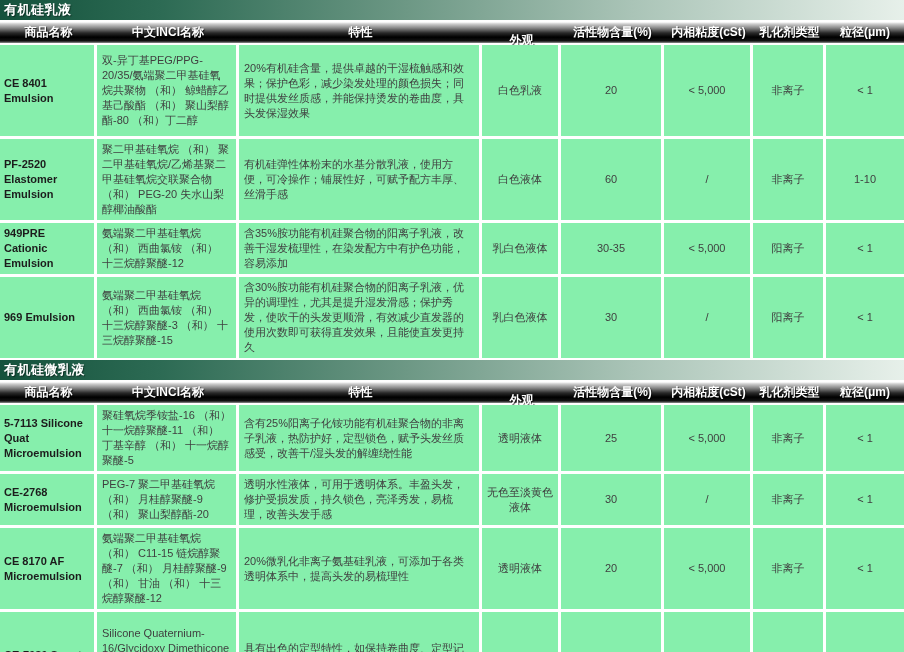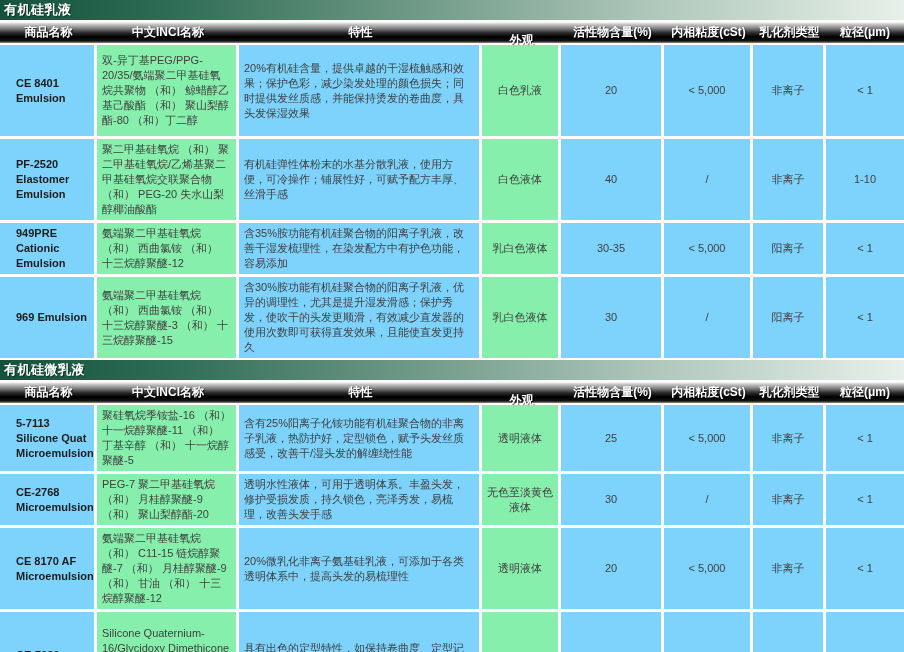--- a/index.html
+++ b/index.html
@@ -64,23 +64,23 @@
   .grid-s1 { grid-template-rows: minmax(91px,auto) minmax(75px,auto) minmax(41px,auto) minmax(68px,auto); }
   .grid-s2 { grid-template-rows: minmax(47px,auto) minmax(48px,auto) minmax(65px,auto) minmax(102px,auto); }
 
   .cell {
     font-size: 11px;
     line-height: 15px;
     padding: 3px 5px;
     display: flex;
     align-items: center;
   }
-  .bg-light { background: #7dd3fc; }
+  .bg-light { background: #86efac; }
   .bg-dark  { background: #86efac; }
-  .c-product { font-weight: bold; color: #1c1c1c; padding-left: 16px; }
+  .c-product { font-weight: bold; color: #1c1c1c; padding-left: 4px; }
   .c-center { justify-content: center; text-align: center; }
 </style>
 </head>
 <body>
 
 <div class="section">
   <div class="band">
     <span class="band-title">有机硅乳液</span>
   </div>
   <div class="header-bar">
@@ -101,21 +101,21 @@
     <div class="cell bg-dark c-center">白色乳液</div>
     <div class="cell bg-light c-center">20</div>
     <div class="cell bg-light c-center">&lt; 5,000</div>
     <div class="cell bg-light c-center">非离子</div>
     <div class="cell bg-light c-center">&lt; 1</div>
 
     <div class="cell bg-light c-product">PF-2520 Elastomer Emulsion</div>
     <div class="cell bg-dark">聚二甲基硅氧烷 （和） 聚二甲基硅氧烷/乙烯基聚二甲基硅氧烷交联聚合物 （和） PEG-20 失水山梨醇椰油酸酯</div>
     <div class="cell bg-light">有机硅弹性体粉末的水基分散乳液，使用方便，可冷操作；铺展性好，可赋予配方丰厚、丝滑手感</div>
     <div class="cell bg-dark c-center">白色液体</div>
-    <div class="cell bg-light c-center">40</div>
+    <div class="cell bg-light c-center">60</div>
     <div class="cell bg-light c-center">/</div>
     <div class="cell bg-light c-center">非离子</div>
     <div class="cell bg-light c-center">1-10</div>
 
     <div class="cell bg-light c-product">949PRE Cationic Emulsion</div>
     <div class="cell bg-dark">氨端聚二甲基硅氧烷 （和） 西曲氯铵 （和） 十三烷醇聚醚-12</div>
     <div class="cell bg-light">含35%胺功能有机硅聚合物的阳离子乳液，改善干湿发梳理性，在染发配方中有护色功能，容易添加</div>
     <div class="cell bg-dark c-center">乳白色液体</div>
     <div class="cell bg-light c-center">30-35</div>
     <div class="cell bg-light c-center">&lt; 5,000</div>

